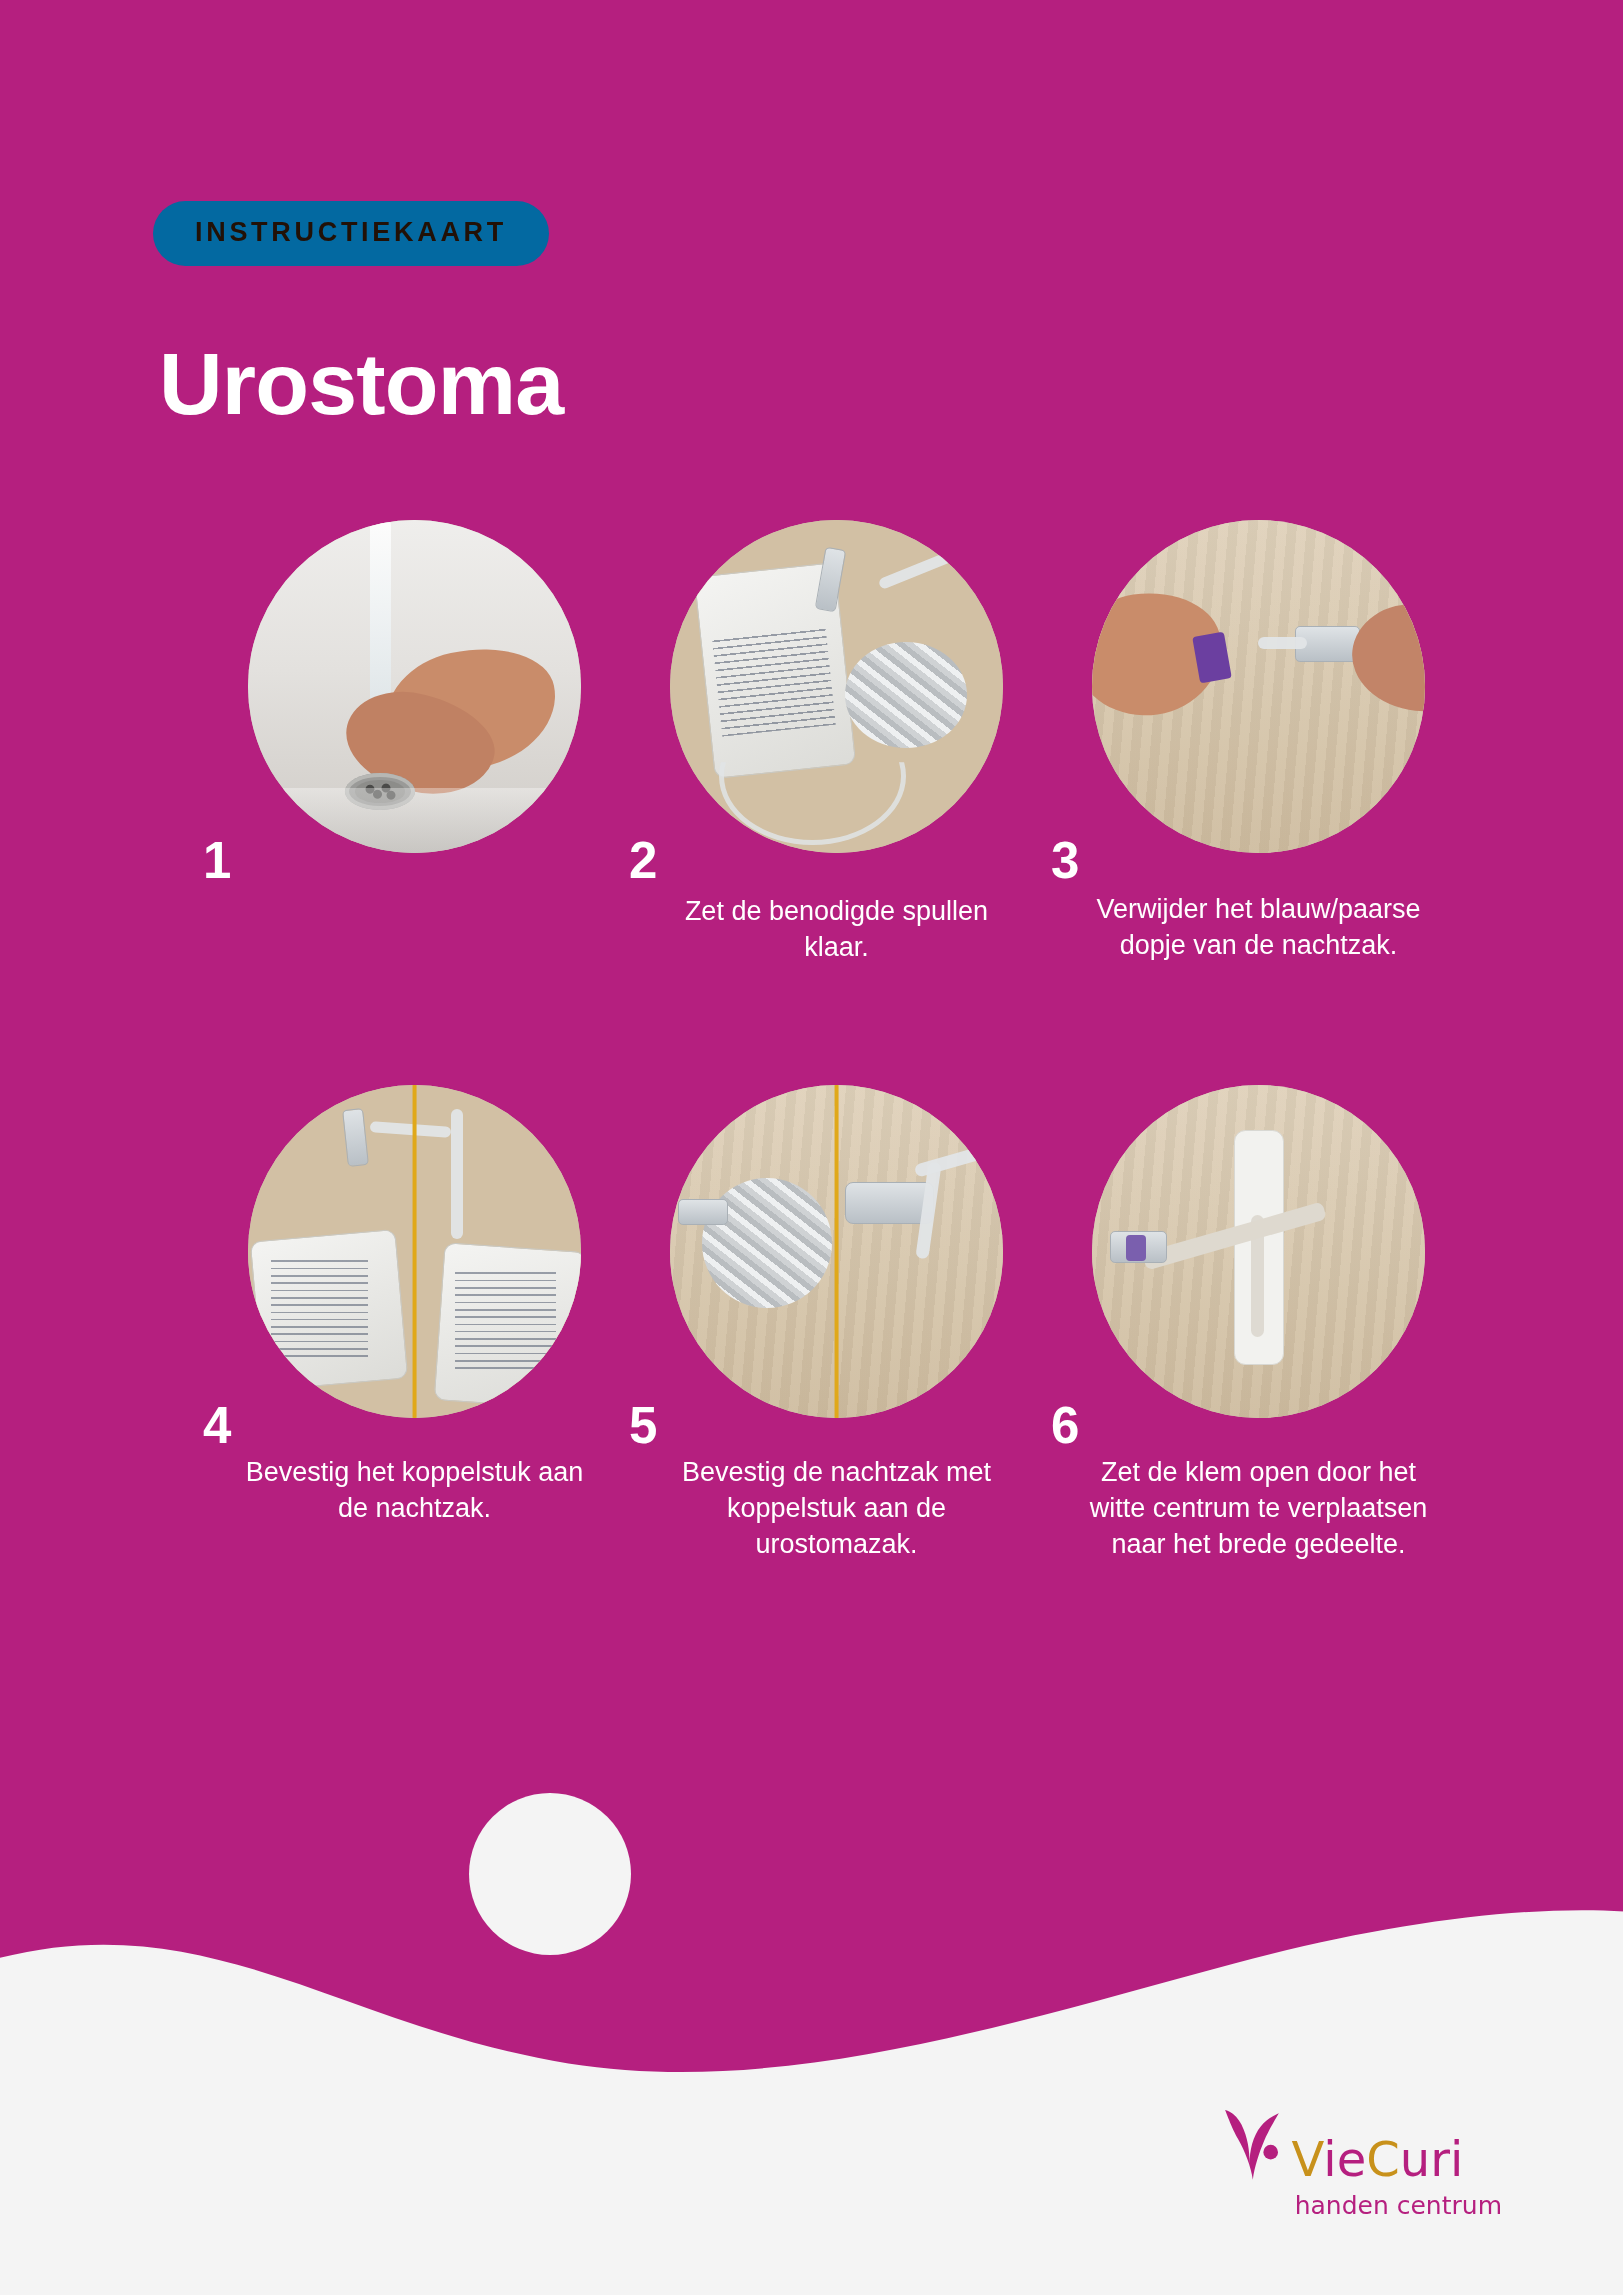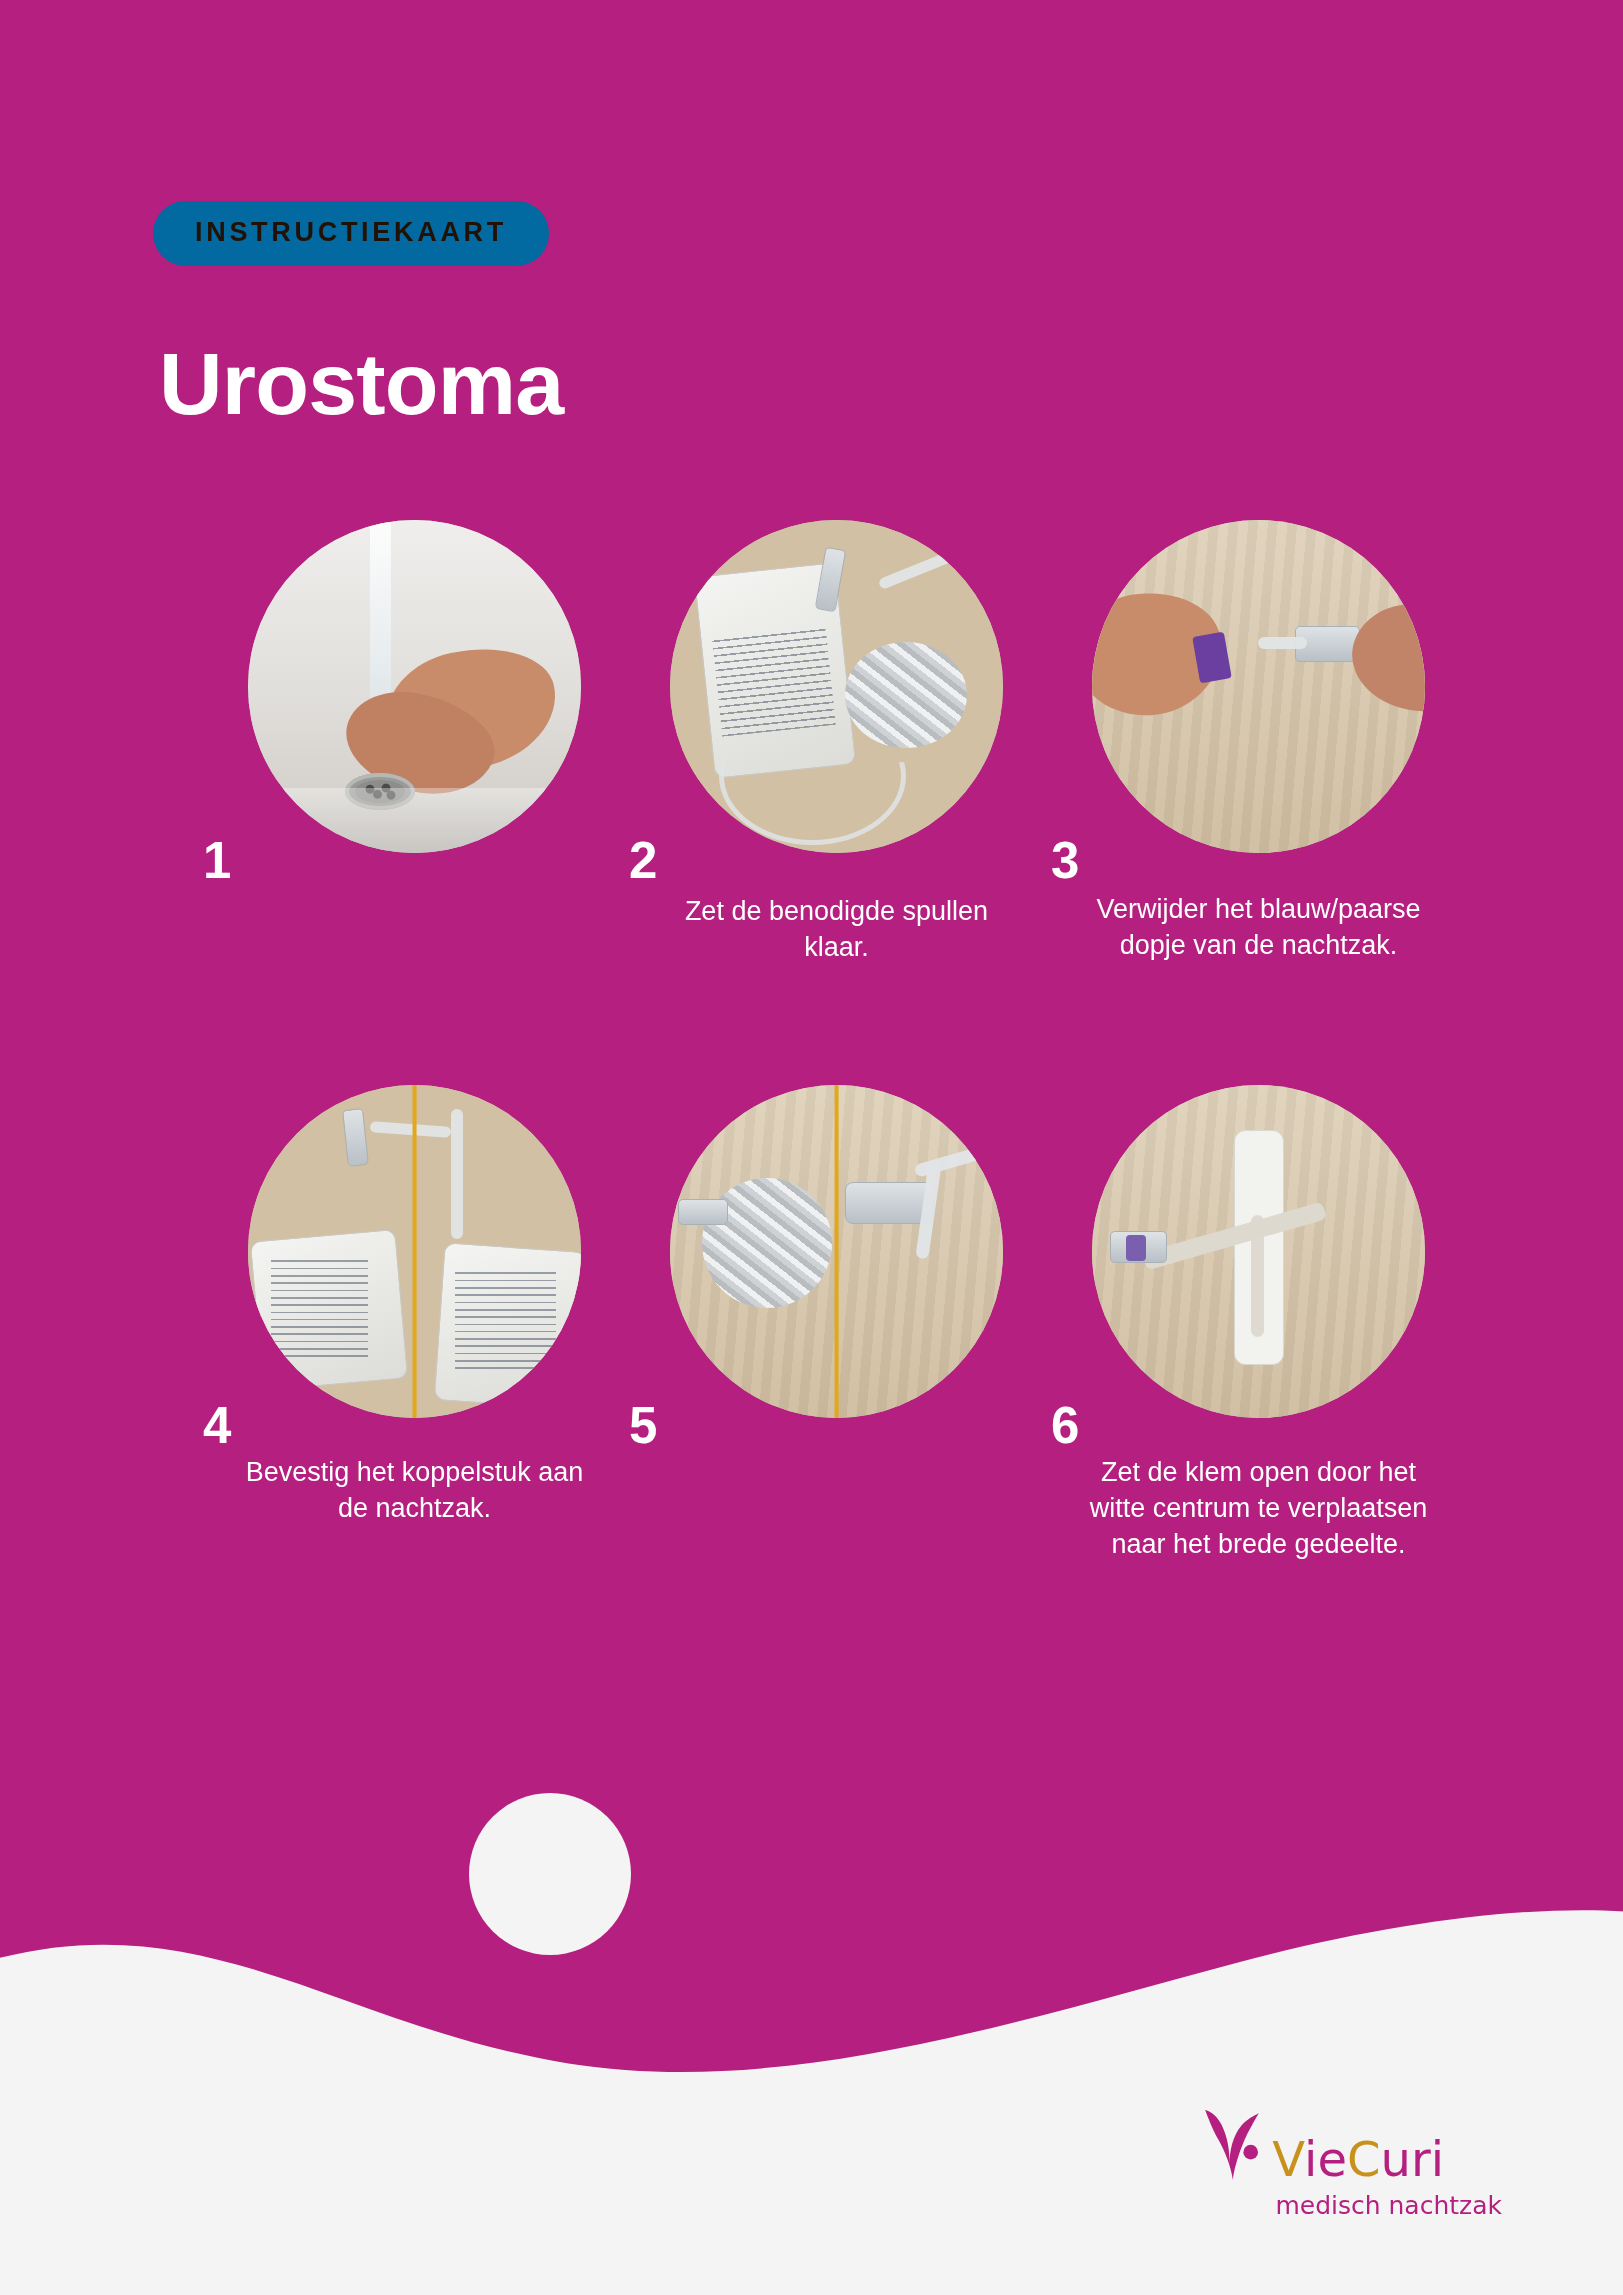--- a/index.html
+++ b/index.html
@@ -328,20 +328,23 @@
         <div class="photo">
           <div class="bg-table"></div>
           <div class="split-line"></div>
           <div class="foil" style="left:32px; top:93px; width:130px; height:130px;"></div>
           <div class="connector" style="left:8px; top:114px; width:50px; height:26px;"></div>
           <div class="connector" style="left:175px; top:97px; width:89px; height:42px; border-radius:8px;"></div>
           <div class="tube-straight" style="left:252px; top:77px; width:13px; height:97px; transform:rotate(8deg);"></div>
           <div class="tube-straight" style="left:244px; top:70px; width:73px; height:13px; transform:rotate(-16deg);"></div>
         </div>
         <div class="num">5</div>
+        <div class="cap-wrap">
+          <div class="caption">Bevestig de nachtzak met koppelstuk aan de urostomazak.</div>
+        </div>
       </div>
 
       <div class="cell c3">
         <div class="photo">
           <div class="bg-table"></div>
           <div class="clip" style="left:142px; top:45px; width:50px; height:235px; border-radius:11.4px;"></div>
           <div style="position:absolute; left:159px; top:130px; width:13px; height:122px; background:#dedad2; border-radius:6.5px;"></div>
           <div class="tube-straight" style="left:49px; top:142px; width:187px; height:18px; transform:rotate(-16deg); background:#ded9cf;"></div>
           <div class="connector" style="left:18px; top:146px; width:57px; height:32px;"></div>
           <div class="purple-cap" style="left:34px; top:150px; width:19.5px; height:26px; background:#7a5fae;"></div>
@@ -361,17 +364,17 @@
   </svg>
 
   <div class="logo">
     <div class="logo-row">
       <svg class="logo-mark" viewBox="0 0 86 96">
         <path d="M10,6 C10,6 22,8 30,24 C38,40 40,56 40,72 C40,56 44,38 54,26 C62,16 76,10 76,10 C76,10 64,30 58,44 C52,58 46,76 44,92 C42,76 34,56 26,42 C18,28 10,6 10,6 Z" fill="#b51f7f"></path>
         <circle cx="66" cy="58" r="9" fill="#b51f7f"></circle>
       </svg>
       <div class="logo-name"><span class="cap">V</span><span>ie</span><span class="cap">C</span><span>uri</span></div>
     </div>
-    <div class="logo-sub">medisch nachtzak</div>
+    <div class="logo-sub">handen centrum</div>
   </div>
 
 </div>
 
 
 </body></html>

